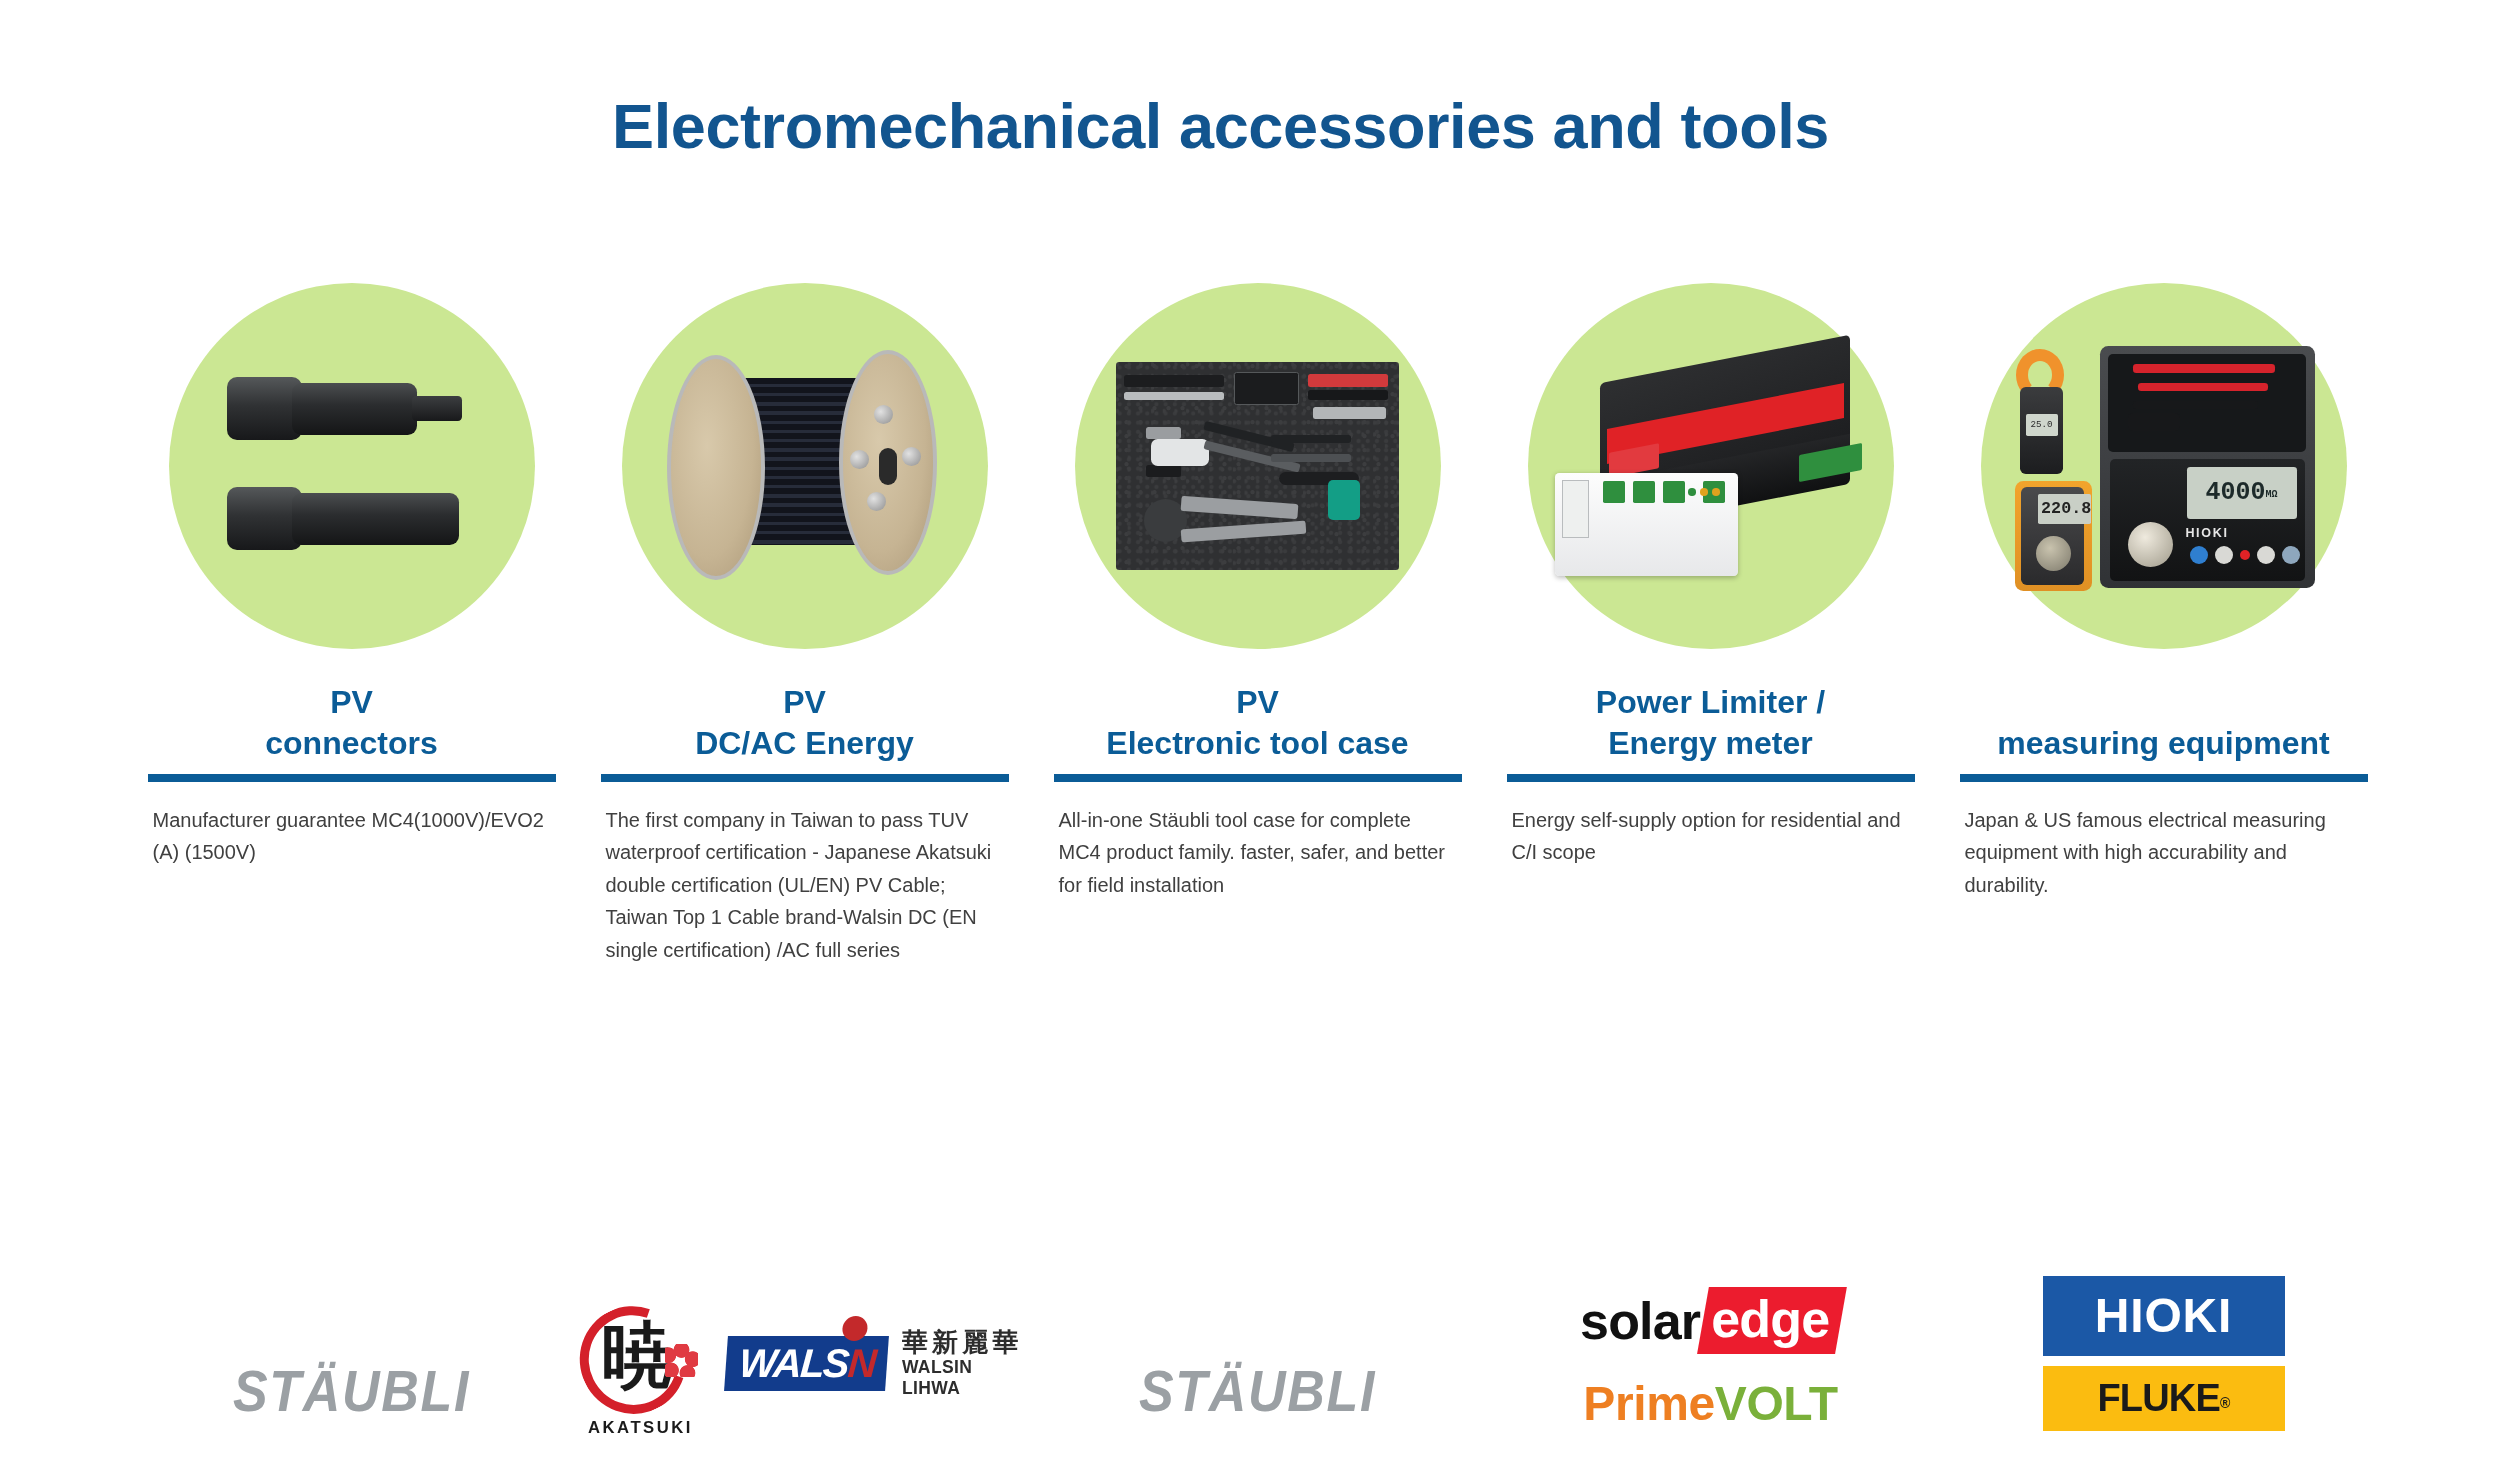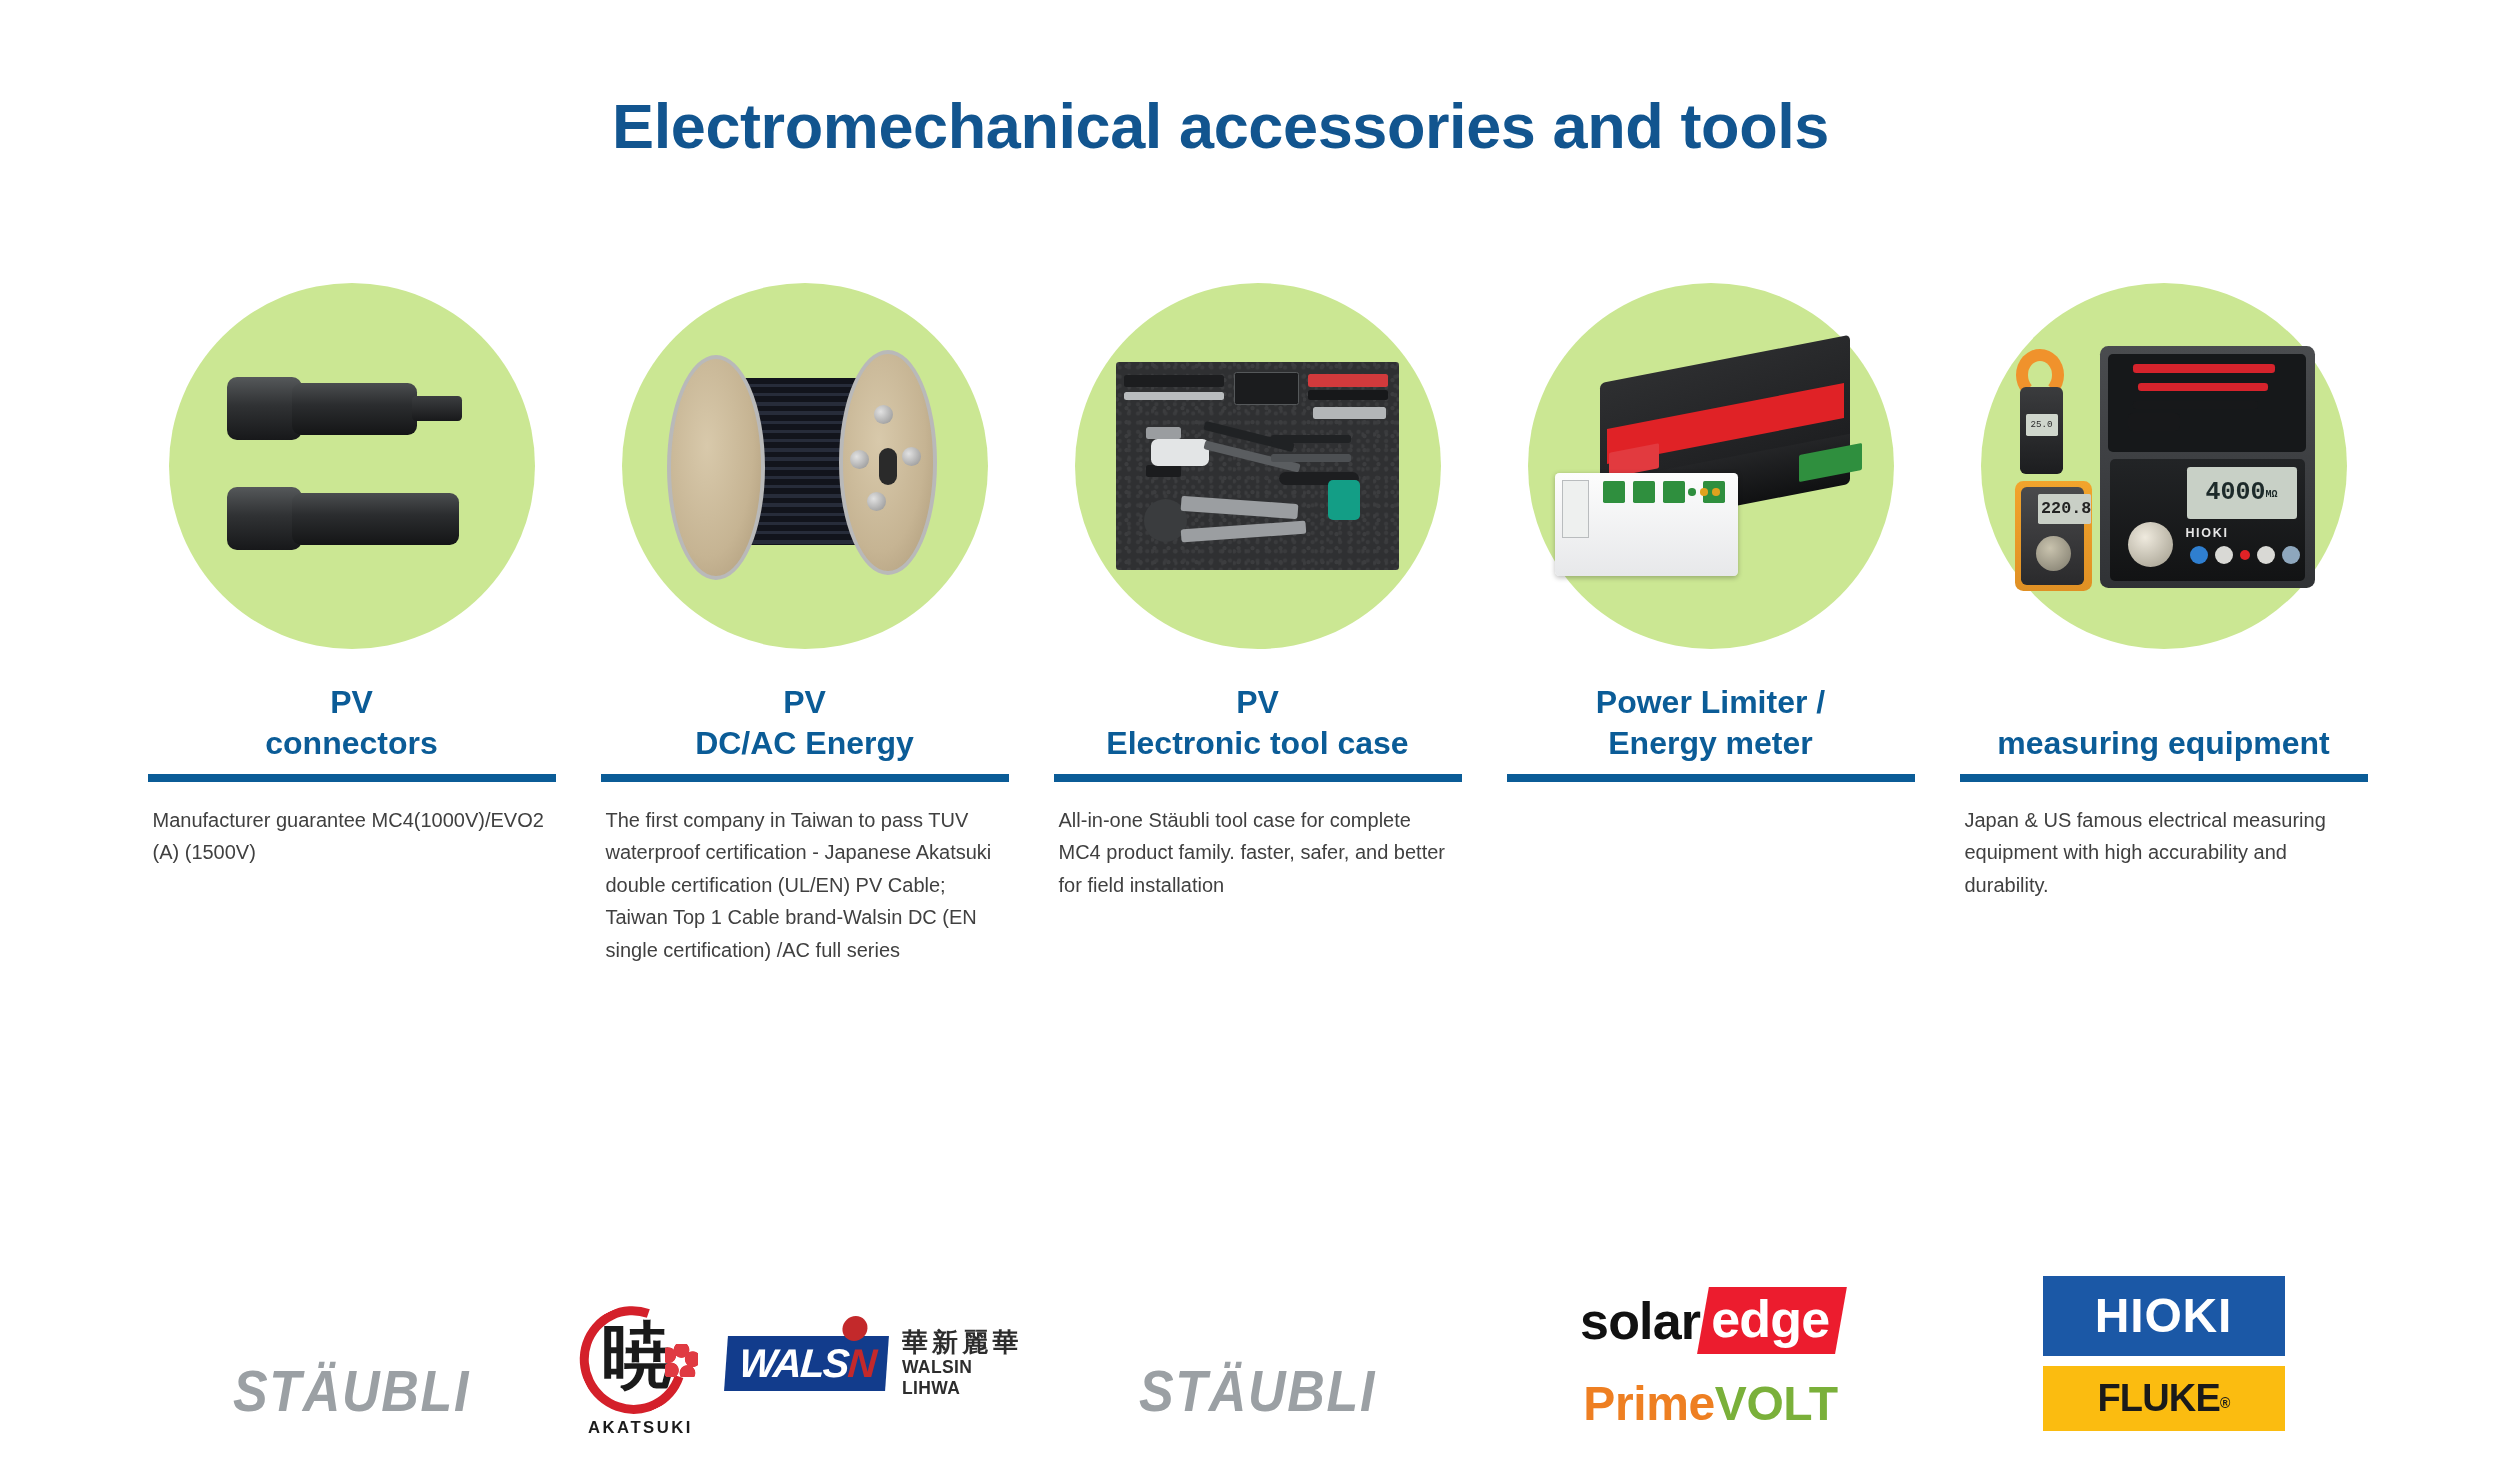--- a/index.html
+++ b/index.html
@@ -384,20 +384,21 @@
             <div class="meter-led" style="left:157px;background:#e0a21e;"></div>
             <div style="position:absolute;left:6.7px;top:6.7px;width:27px;height:58px;background:#eef0ef;border:1.7px solid #b9bcbe;"></div>
           </div>
         </div>
       </div>
       <div class="heading">
         <span class="ln">Power Limiter /</span>
         <span class="ln">Energy meter</span>
       </div>
       <div class="rule"></div>
+      <div class="body-text">Energy self-supply option for residential and C/I scope</div>
     </div>
 
     <div class="col">
       <div class="circle-wrap">
         <div class="circle"></div>
         <div class="prod measure">
           <div class="clamp">
             <div class="clamp-jaw"></div>
             <div class="clamp-body"></div>
             <div class="clamp-lcd">25.0</div>

